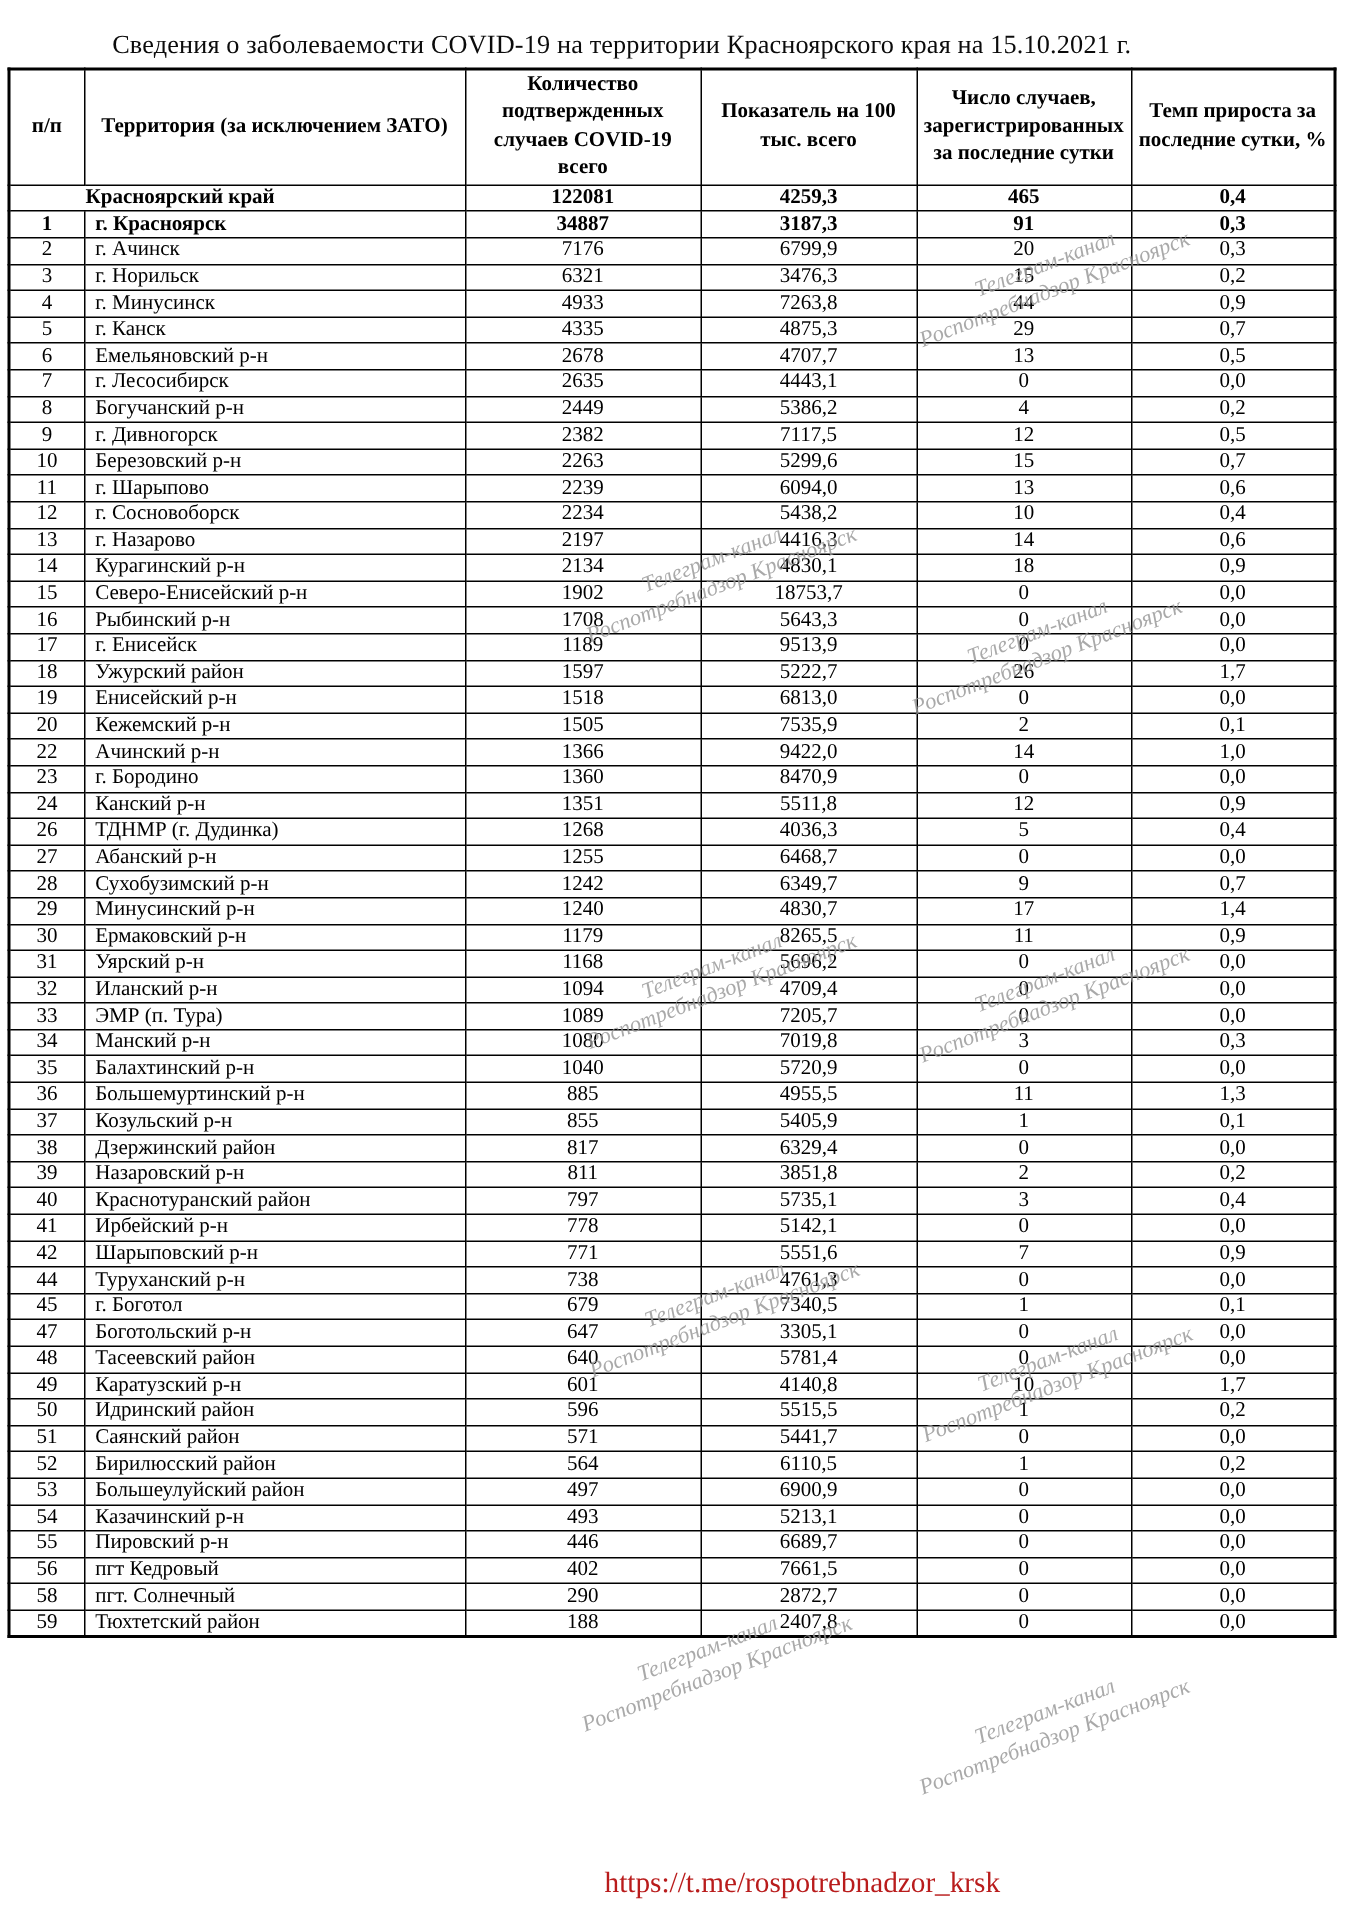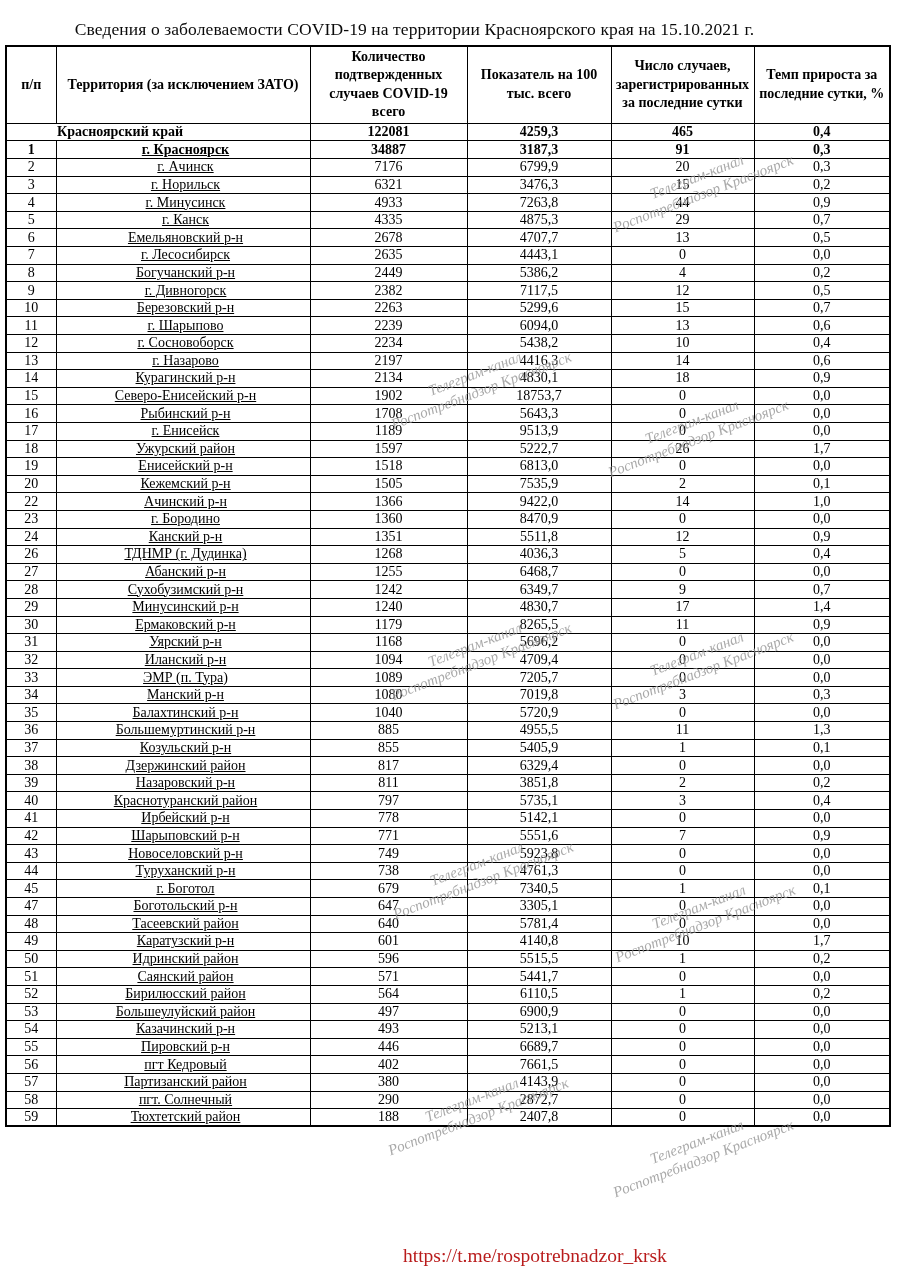--- a/index.html
+++ b/index.html
@@ -27,21 +27,21 @@
   .covid-table thead tr{height:74px;}
   .covid-table th{
     font-weight:700;text-align:center;vertical-align:middle;
     line-height:1.32;padding:1px 2px;word-wrap:break-word;
   }
   .covid-table tbody tr{height:17.6px;}
   .covid-table td{
     text-align:center;vertical-align:middle;line-height:1;
     padding:0 2px;white-space:nowrap;
   }
-  .covid-table td.t-left{text-align:center;padding-left:7px;text-decoration:underline;}
+  .covid-table td.t-left{text-align:left;padding-left:7px;}
   .covid-table tr.bold-row td{font-weight:700;}
   .covid-table td.kray-cell{text-align:left;padding-left:50px;font-weight:700;}
   .watermark{
     position:absolute;z-index:5;pointer-events:none;
     transform:translate(-50%,-50%) rotate(-21deg);
     text-align:center;color:#979797;opacity:.82;
     font-family:"Liberation Serif","DejaVu Serif",serif;
     font-style:italic;font-size:15px;line-height:18px;white-space:nowrap;
   }
   .page-footer{
@@ -396,28 +396,20 @@
       </tr>
       <tr>
         <td>42</td>
         <td class="t-left">Шарыповский р-н</td>
         <td>771</td>
         <td>5551,6</td>
         <td>7</td>
         <td>0,9</td>
       </tr>
       <tr>
-        <td>43</td>
-        <td class="t-left">Новоселовский р-н</td>
-        <td>749</td>
-        <td>5923,8</td>
-        <td>0</td>
-        <td>0,0</td>
-      </tr>
-      <tr>
         <td>44</td>
         <td class="t-left">Туруханский р-н</td>
         <td>738</td>
         <td>4761,3</td>
         <td>0</td>
         <td>0,0</td>
       </tr>
       <tr>
         <td>45</td>
         <td class="t-left">г. Боготол</td>
@@ -500,28 +492,20 @@
       </tr>
       <tr>
         <td>56</td>
         <td class="t-left">пгт Кедровый</td>
         <td>402</td>
         <td>7661,5</td>
         <td>0</td>
         <td>0,0</td>
       </tr>
       <tr>
-        <td>57</td>
-        <td class="t-left">Партизанский район</td>
-        <td>380</td>
-        <td>4143,9</td>
-        <td>0</td>
-        <td>0,0</td>
-      </tr>
-      <tr>
         <td>58</td>
         <td class="t-left">пгт. Солнечный</td>
         <td>290</td>
         <td>2872,7</td>
         <td>0</td>
         <td>0,0</td>
       </tr>
       <tr>
         <td>59</td>
         <td class="t-left">Тюхтетский район</td>

